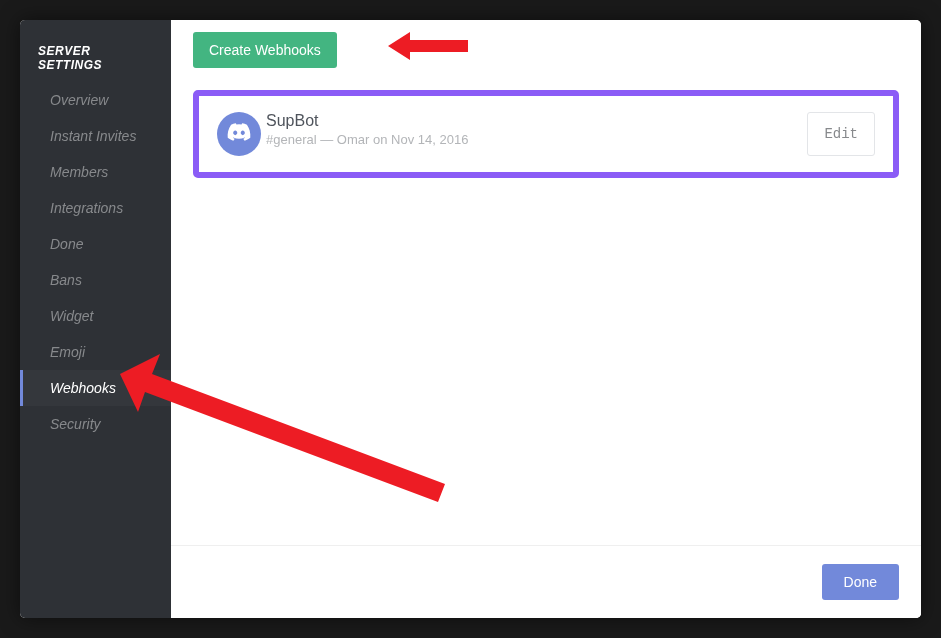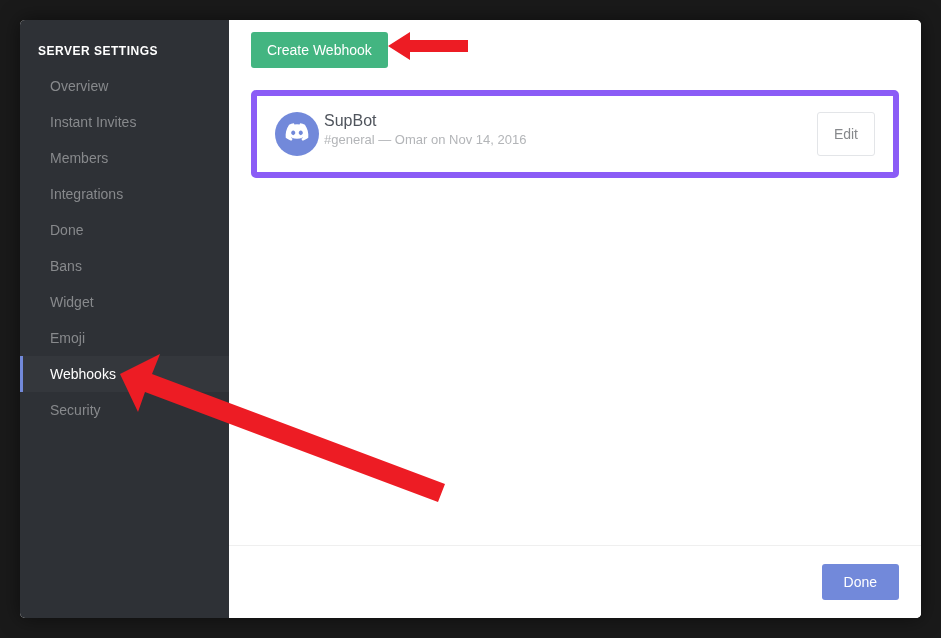--- a/index.html
+++ b/index.html
@@ -21,26 +21,27 @@
       left: 20px;
       right: 20px;
       bottom: 20px;
       display: flex;
       background: #fff;
       border-radius: 5px;
       overflow: hidden;
       box-shadow: 0 0 20px rgba(0,0,0,0.5);
     }
     .sidebar {
-      width: 209px;
+      width: 151px;
       background: #2e3136;
       flex-shrink: 0;
       display: flex;
       flex-direction: column;
       padding-top: 8px;
+      font-style: italic;
     }
     .sidebar-header {
       color: #ffffff;
       font-size: 12px;
       font-weight: 700;
       letter-spacing: 0.5px;
       padding: 16px 18px 10px 18px;
       text-transform: uppercase;
     }
     .sidebar-item {
@@ -122,20 +123,21 @@
       font-size: 13px;
     }
     .edit-btn {
       background: #ffffff;
       color: #87898c;
       border: 1px solid #e3e5e8;
       border-radius: 3px;
       padding: 7px 16px;
       font-size: 14px;
       cursor: pointer;
+      font-family: Liberation Mono, monospace;
     }
     .main-footer {
       border-top: 1px solid #efefef;
       padding: 18px 22px;
       display: flex;
       justify-content: flex-end;
       background: #ffffff;
     }
     .done-btn {
       background: #7289da;
@@ -201,21 +203,21 @@
       <span>Webhooks</span>
     </div>
     <div class="sidebar-item">
       <span>Security</span>
     </div>
   </div>
 
   <div class="main">
     <div class="main-content">
 
-      <button class="create-btn">Create Webhook</button>
+      <button class="create-btn">Create Webhooks</button>
 
       <div class="webhook-card">
         <div class="webhook-avatar">
           <span>
             <svg viewBox="0 0 24 24">
                 <path d="M19.27 5.33C17.94 4.71 16.5 4.26 15 4a.09.09 0 0 0-.07 0c-.18.33-.39.76-.53 1.09a16.09 16.09 0 0 0-4.8 0c-.14-.34-.35-.76-.54-1.09c-.01-.02-.04-.03-.07-.03c-1.5.26-2.93.71-4.27 1.33c-.01 0-.02.01-.03.02c-2.72 4.07-3.47 8.03-3.1 11.95c0 .02.01.04.03.05c1.8 1.32 3.53 2.12 5.24 2.65c.03.01.06 0 .07-.02c.4-.55.76-1.13 1.07-1.74c.02-.04 0-.08-.04-.09c-.57-.22-1.11-.48-1.64-.78c-.04-.02-.04-.08-.01-.11c.11-.08.22-.17.33-.25c.02-.02.05-.02.07-.01c3.44 1.57 7.15 1.57 10.55 0c.02-.01.05-.01.07.01c.11.09.22.17.33.26c.04.03.04.09-.01.11c-.52.31-1.07.56-1.64.78c-.04.01-.05.06-.04.09c.32.61.68 1.19 1.07 1.74c.03.02.06.03.09.02c1.72-.53 3.45-1.33 5.25-2.65c.02-.01.03-.03.03-.05c.44-4.53-.73-8.46-3.1-11.95c-.01-.01-.02-.02-.04-.02zM8.52 14.91c-1.03 0-1.89-.95-1.89-2.12s.84-2.12 1.89-2.12c1.06 0 1.9.96 1.89 2.12c0 1.17-.84 2.12-1.89 2.12zm6.97 0c-1.03 0-1.89-.95-1.89-2.12s.84-2.12 1.89-2.12c1.06 0 1.9.96 1.89 2.12c0 1.17-.83 2.12-1.89 2.12z"></path>
               </svg>
           </span>
         </div>
         <div class="webhook-info">

